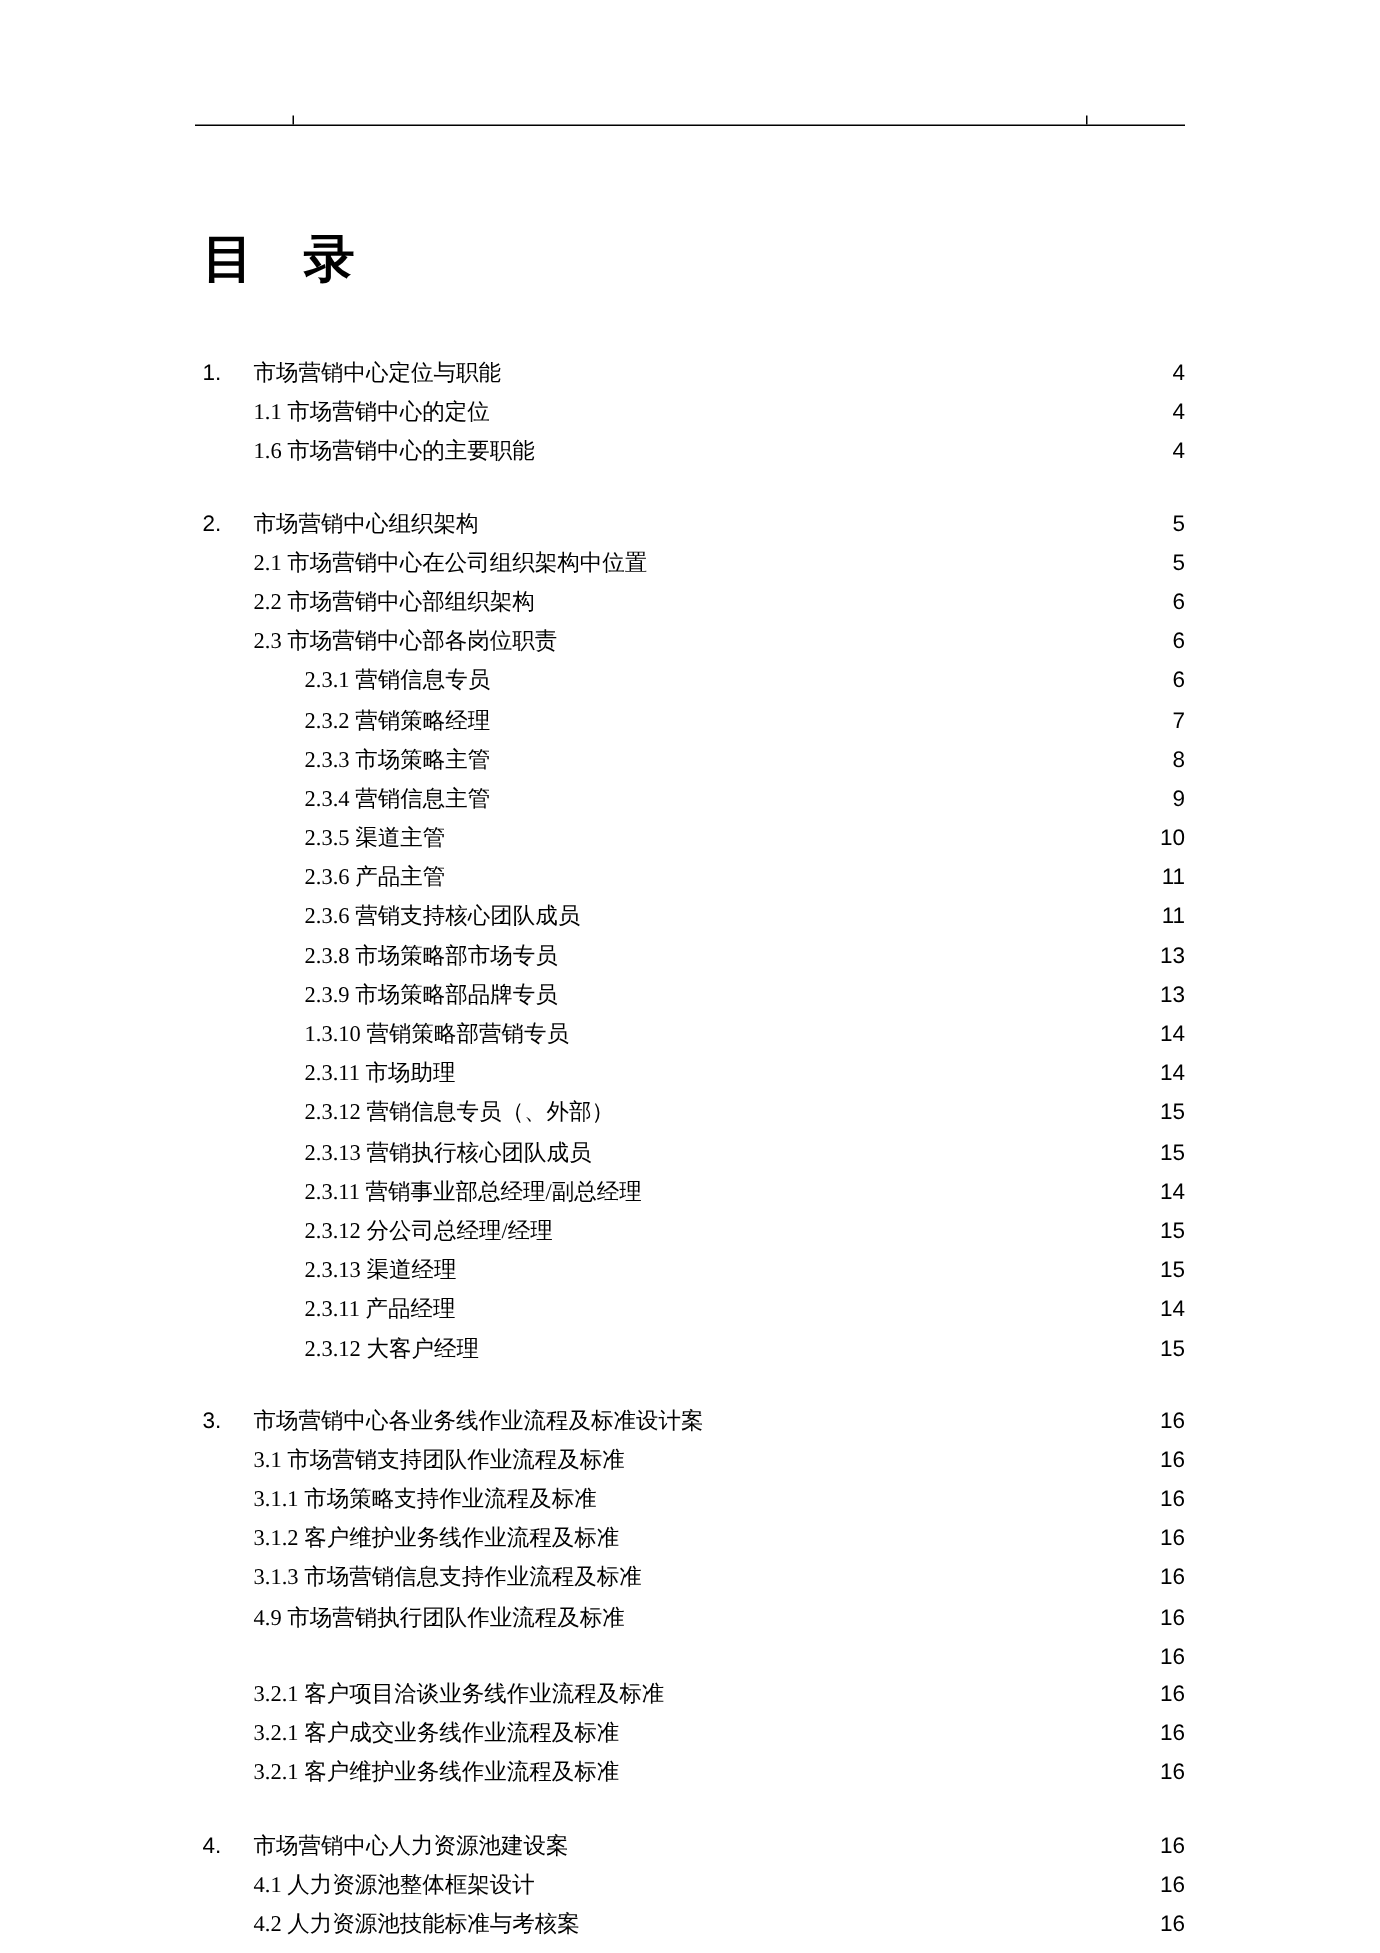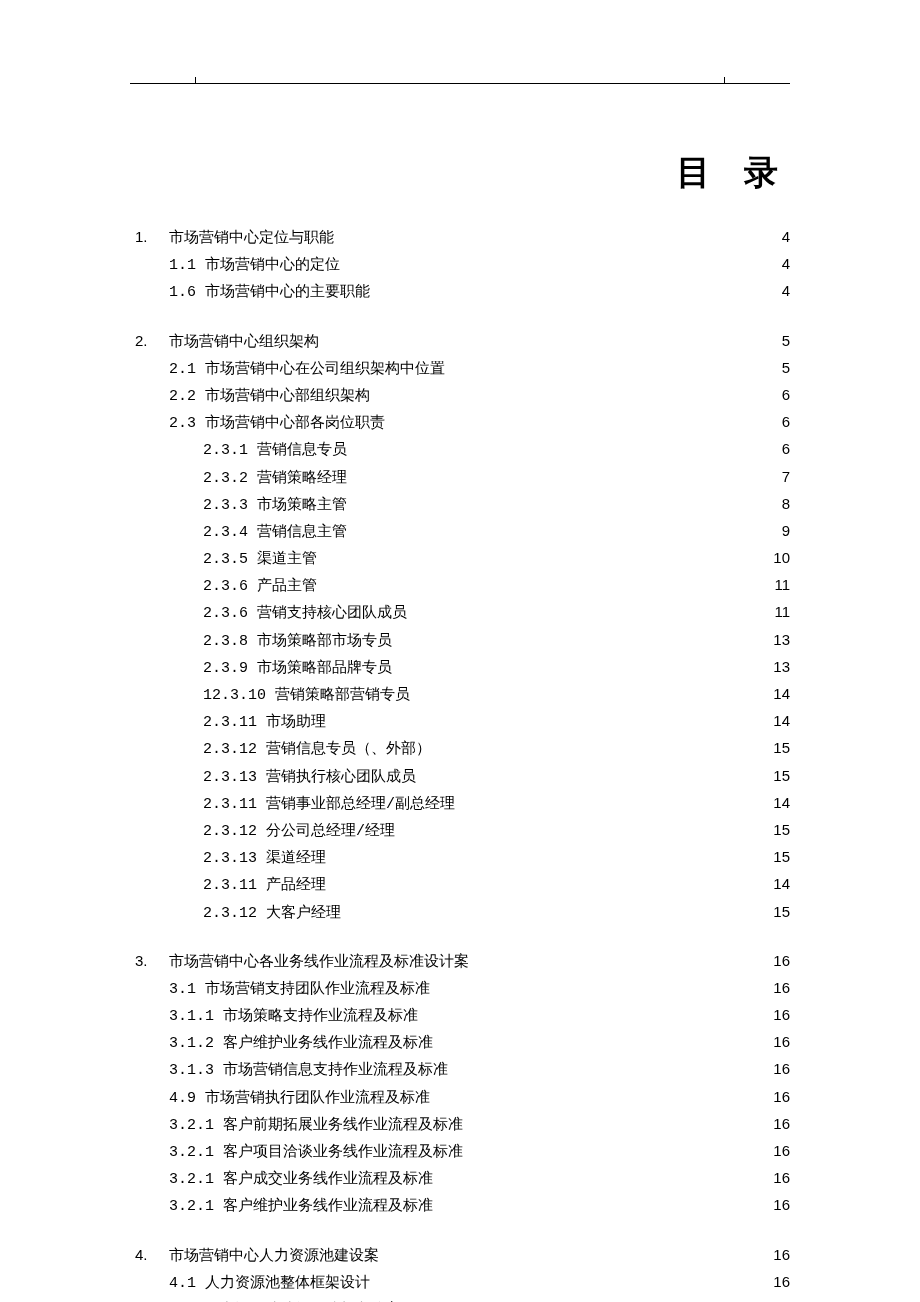--- a/index.html
+++ b/index.html
@@ -27,41 +27,41 @@
   .tick {
     position: absolute;
     width: 1px;
     height: 6px;
     background: #000;
     top: 77px;
   }
   .title {
     font-family: "SimHei", "STHeiti", "黑体", sans-serif;
     font-size: 34px;
-    text-align: right;
+    text-align: left;
     letter-spacing: 12px;
-    margin: 70px 0 28px 0;
+    margin: 70px 0 40px 0;
   }
   .toc { font-size: 15px; }
   .group { margin-bottom: 22px; }
   .row {
     display: flex;
     align-items: baseline;
     line-height: 1.68;
     white-space: nowrap;
   }
   .num-cell {
     width: 34px;
     flex: 0 0 34px;
     font-family: Arial, sans-serif;
     font-size: 15px;
   }
   .indent-1 { width: 34px; flex: 0 0 34px; }
   .indent-2 { width: 68px; flex: 0 0 68px; }
-  .label { flex: 0 0 auto; font-family: Liberation Mono, monospace; }
+  .label { flex: 0 0 auto; }
   .dots {
     flex: 1 1 auto;
     overflow: hidden;
     position: relative;
     height: 1em;
   }
   .dots::after {
     content: "....................................................................................................................................................................................";
     position: absolute;
     left: 4px;
@@ -184,21 +184,21 @@
           <span class="pg">13</span>
         </div>
         <div class="row">
           <span class="indent-2"></span>
           <span class="label">2.3.9 市场策略部品牌专员</span>
           <span class="dots"></span>
           <span class="pg">13</span>
         </div>
         <div class="row">
           <span class="indent-2"></span>
-          <span class="label">12.3.10 营销策略部营销专员</span>
+          <span class="label">1.3.10 营销策略部营销专员</span>
           <span class="dots"></span>
           <span class="pg">14</span>
         </div>
         <div class="row">
           <span class="indent-2"></span>
           <span class="label">2.3.11 市场助理</span>
           <span class="dots"></span>
           <span class="pg">14</span>
         </div>
         <div class="row">
@@ -276,21 +276,20 @@
           <span class="pg">16</span>
         </div>
         <div class="row">
           <span class="indent-1"></span>
           <span class="label">4.9 市场营销执行团队作业流程及标准</span>
           <span class="dots"></span>
           <span class="pg">16</span>
         </div>
         <div class="row">
           <span class="indent-1"></span>
-          <span class="label">3.2.1 客户前期拓展业务线作业流程及标准</span>
           <span class="dots"></span>
           <span class="pg">16</span>
         </div>
         <div class="row">
           <span class="indent-1"></span>
           <span class="label">3.2.1 客户项目洽谈业务线作业流程及标准</span>
           <span class="dots"></span>
           <span class="pg">16</span>
         </div>
         <div class="row">

